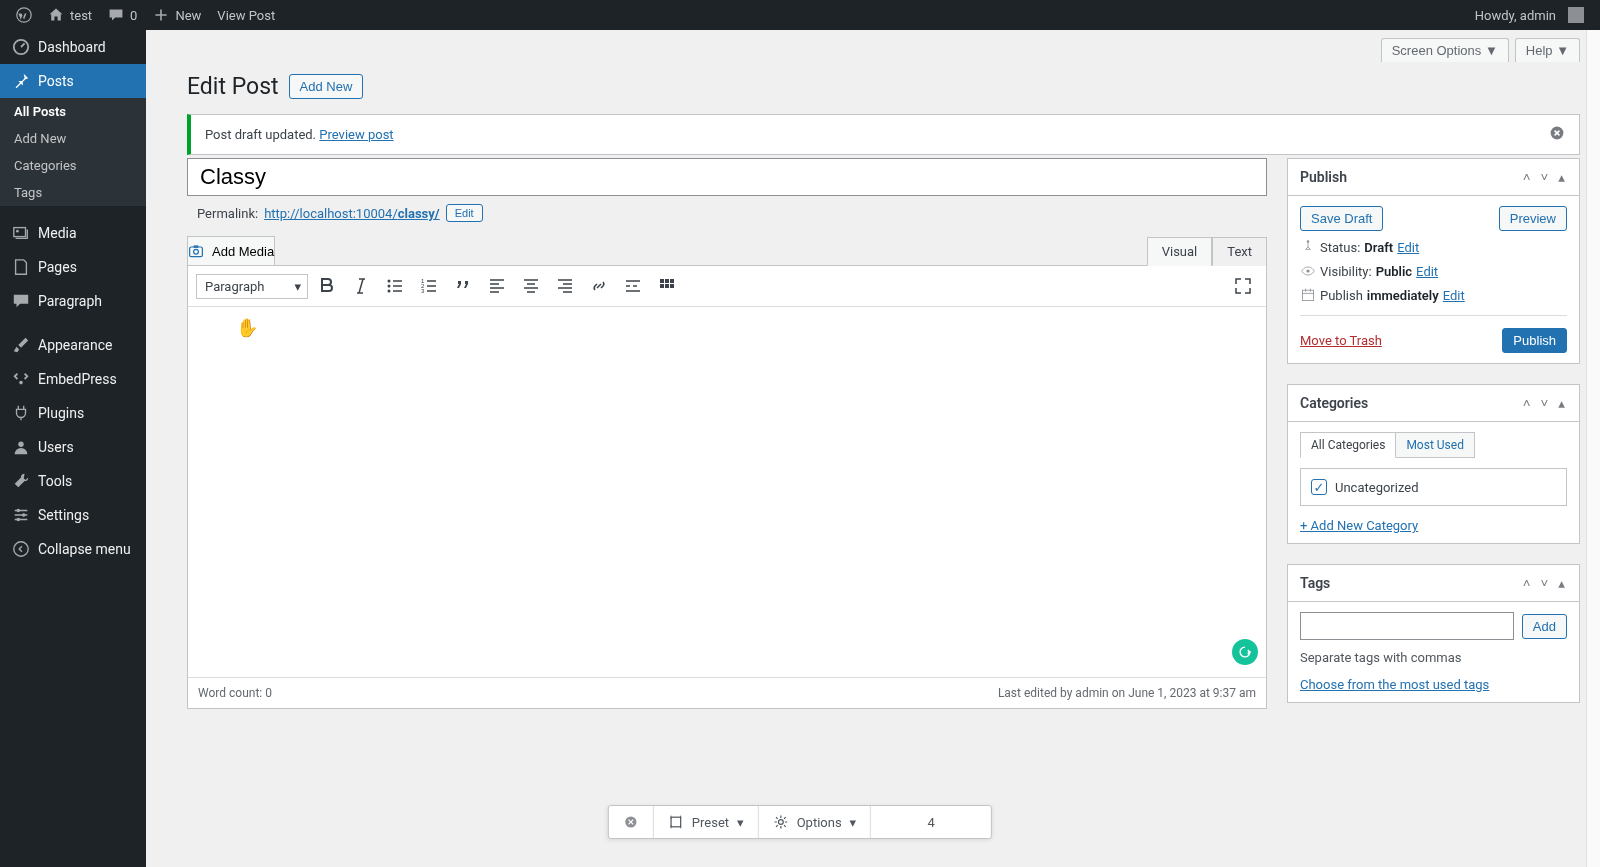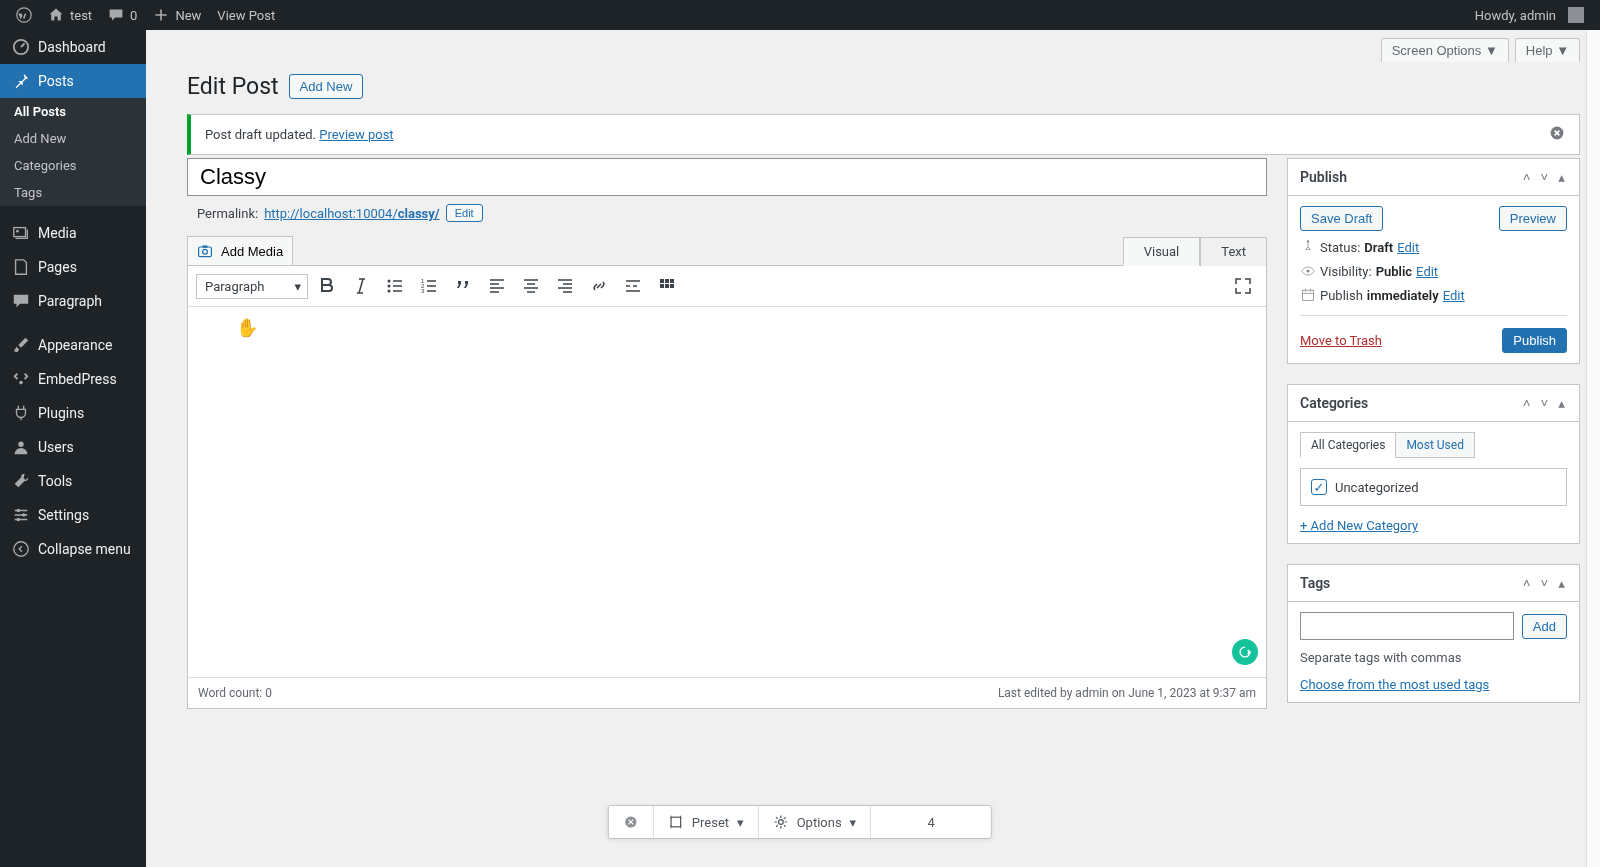--- a/index.html
+++ b/index.html
@@ -43,24 +43,24 @@
 
 .columns { display: flex; gap: 20px; }
 .col-main { flex: 1; }
 .col-side { width: 293px; }
 
 .title-input { width: 100%; font-size: 22px; padding: 4px 12px; border: 1px solid #8c8f94; background: #fff; height: 38px; }
 .permalink-row { padding: 8px 10px 14px; font-size: 13px; display: flex; align-items: center; gap: 6px; }
 .permalink-row strong { font-weight: 400; }
 
 .media-row { display: flex; justify-content: space-between; align-items: center; margin-bottom: -1px; }
-.add-media-btn { border: 1px solid #c3c4c7; background: #f6f7f7; padding: 6px 9px; display: flex; align-items: center; gap: 8px; font-size: 13px; cursor: pointer; }
+.add-media-btn { border: 1px solid #c3c4c7; background: #f6f7f7; padding: 6px 0; display: flex; align-items: center; gap: 8px; font-size: 13px; cursor: pointer; }
 .add-media-btn svg { width: 16px; height: 16px; }
 .editor-tabs { display: flex; }
-.etab { border: 1px solid #c3c4c7; border-bottom: none; background: #f0f0f1; padding: 6px 20px; font-size: 13px; cursor: pointer; }
+.etab { border: 1px solid #c3c4c7; border-bottom: none; background: #f0f0f1; padding: 6px 14px; font-size: 13px; cursor: pointer; }
 .etab.active { background: #f6f7f7; border-bottom: 1px solid #f6f7f7; position: relative; z-index: 2; }
 
 .editor-box { border: 1px solid #c3c4c7; background: #fff; }
 .toolbar { border-bottom: 1px solid #dcdcde; padding: 6px 8px; display: flex; align-items: center; gap: 4px; background: #fff; }
 .tb-select { border: 1px solid #c3c4c7; padding: 4px 24px 4px 8px; font-size: 13px; background: #fff; position: relative; cursor: pointer; width: 112px; }
 .tb-btn { width: 30px; height: 28px; border: 1px solid transparent; background: none; display: flex; align-items: center; justify-content: center; cursor: pointer; }
 .tb-btn svg { width: 20px; height: 20px; fill: #3c434a; }
 .tb-spacer { flex: 1; }
 .editor-body { height: 370px; padding: 14px; font-size: 15px; position: relative; }
 .grammarly { position: absolute; right: 8px; bottom: 12px; width: 26px; height: 26px; border-radius: 50%; background: #15c39a; display: flex; align-items: center; justify-content: center; color: #fff; }

